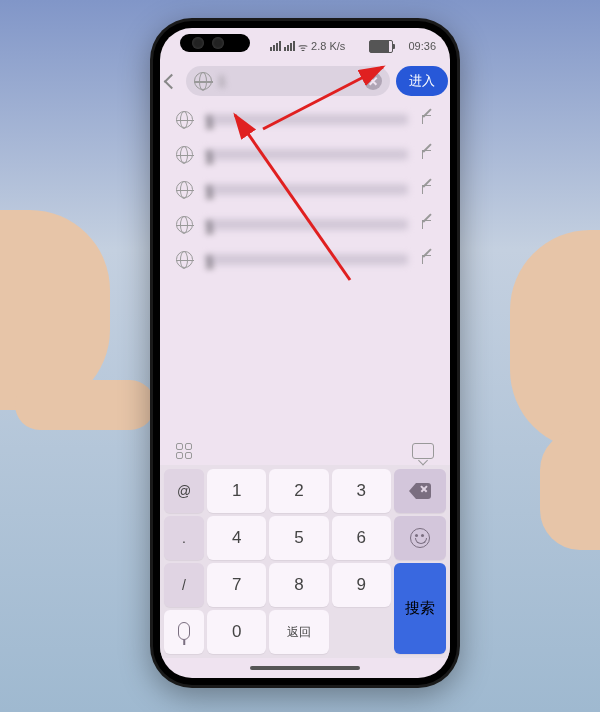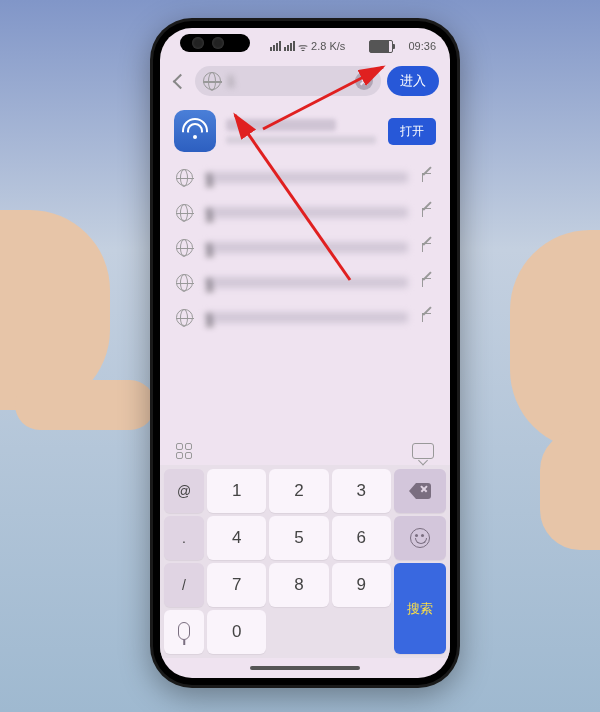--- a/index.html
+++ b/index.html
@@ -20,21 +20,21 @@
 .status-bar{height:28px;display:flex;align-items:center;justify-content:space-between;padding:4px 14px 0 110px;font-size:11px;color:#555}
 .sb-left{display:flex;align-items:center;gap:3px}
 .sb-right{display:flex;align-items:flex-start;gap:15px}
 .sig{display:inline-flex;align-items:flex-end;gap:1px}
 .sig i{width:2px;background:#555;display:inline-block}
 .sig i:nth-child(1){height:4px}.sig i:nth-child(2){height:6px}.sig i:nth-child(3){height:8px}.sig i:nth-child(4){height:10px}
 .bat{width:22px;height:11px;border:1px solid #555;border-radius:2px;position:relative}
 .bat::after{content:"";position:absolute;right:-3px;top:3px;width:2px;height:5px;background:#555;border-radius:0 1px 1px 0}
 .bat i{display:block;height:100%;width:85%;background:#555}
 
-.search-row{display:flex;align-items:center;gap:6px;padding:6px 11px}
+.search-row{display:flex;align-items:center;gap:6px;padding:6px 2px}
 .back{width:18px;height:18px;position:relative}
 .back::before{content:"";position:absolute;left:4px;top:4px;width:9px;height:9px;border-left:2px solid #888;border-bottom:2px solid #888;transform:rotate(45deg)}
 .search-pill{flex:1;height:30px;background:#dcd2e0;border-radius:16px;display:flex;align-items:center;padding:0 8px;gap:6px}
 .globe{width:16px;height:16px;border:1.5px solid #999;border-radius:50%;position:relative;flex-shrink:0}
 .globe::before{content:"";position:absolute;left:-1.5px;right:-1.5px;top:50%;height:1.5px;background:#999}
 .globe::after{content:"";position:absolute;top:-1.5px;bottom:-1.5px;left:50%;width:6px;border:1.5px solid #999;border-radius:50%;margin-left:-4.5px}
 .search-val{flex:1;color:#666;font-size:14px;filter:blur(3px)}
 .clear{width:18px;height:18px;background:#b0a5b5;border-radius:50%;position:relative}
 .clear::before,.clear::after{content:"";position:absolute;left:50%;top:50%;width:10px;height:1.5px;background:#efe3f0;transform-origin:center}
 .clear::before{transform:translate(-50%,-50%) rotate(45deg)}
@@ -66,21 +66,21 @@
 .grid-ico{width:16px;height:16px;display:grid;grid-template-columns:1fr 1fr;grid-template-rows:1fr 1fr;gap:2px}
 .grid-ico i{border:1.2px solid #999;border-radius:2px}
 .hide-kb{width:20px;height:14px;border:1.2px solid #999;border-radius:3px;position:relative}
 .hide-kb::after{content:"";position:absolute;left:50%;bottom:-6px;width:6px;height:6px;border-right:1.2px solid #999;border-bottom:1.2px solid #999;transform:translateX(-50%) rotate(45deg)}
 
 .keyboard{background:#e8dfe9;padding:4px;display:grid;grid-template-columns:40px 1fr 1fr 1fr 52px;grid-template-rows:repeat(4,44px);gap:3px}
 .key{background:#faf4fb;border-radius:6px;display:flex;align-items:center;justify-content:center;font-size:17px;color:#444;box-shadow:0 1px 1px rgba(0,0,0,.06)}
 .key.side{background:#e0d4e3;font-size:14px}
 .key.back-k{background:#d3c6db}
 .key.smile{background:#d3c6db}
-.key.search{background:#3968e0;color:#fde047;font-size:13px;grid-row:span 2}
+.key.search{background:#3968e0;color:#000000;font-size:15px;grid-row:span 2}
 .key.sym{font-size:12px}
 .key.mic{font-size:12px}
 .backsp{width:22px;height:16px;position:relative}
 .backsp::before{content:"";position:absolute;left:0;top:0;width:0;height:0;border-top:8px solid transparent;border-bottom:8px solid transparent;border-right:7px solid #7a6e80}
 .backsp::after{content:"";position:absolute;left:7px;top:0;width:15px;height:16px;background:#7a6e80;border-radius:0 3px 3px 0}
 .backsp i{position:absolute;left:11px;top:5px;width:8px;height:1.5px;background:#e0d4e3;z-index:1}
 .backsp i:first-child{transform:rotate(45deg)}
 .backsp i:last-child{transform:rotate(-45deg)}
 .smile-ico{width:18px;height:18px;border:1.8px solid #7a6e80;border-radius:50%;position:relative}
 .smile-ico::before{content:"";position:absolute;left:4px;top:5px;width:3px;height:3px;background:#7a6e80;border-radius:50%;box-shadow:6px 0 #7a6e80}
@@ -141,32 +141,20 @@
       <div class="search-row">
         <div class="back"></div>
         <div class="search-pill">
           <span class="globe"></span>
           <span class="search-val">1</span>
           <span class="clear"></span>
         </div>
         <div class="enter-btn">进入</div>
       </div>
 
-      <div class="app-row">
-        <div class="app-icon">
-            <span class="wifi">
-              <i></i>
-            </span>
-          </div>
-        <div class="app-text">
-          <div class="app-name"></div>
-          <div class="app-sub"></div>
-        </div>
-        <div class="open-btn">打开</div>
-      </div>
 
       <div class="sug-list">
         <div class="sug">
             <span class="globe"></span>
             <span class="sug-text">1</span>
             <span class="sug-arrow"></span>
           </div>
         <div class="sug">
             <span class="globe"></span>
             <span class="sug-text">1</span>
@@ -224,20 +212,21 @@
         <div class="key side">/</div>
         <div class="key">7</div>
         <div class="key">8</div>
         <div class="key">9</div>
         <div class="key search">搜索</div>
 
         <div class="key mic">
             <span class="mic-ico"></span>
           </div>
         <div class="key">0</div>
+        <div class="key sym">返回</div>
       </div>
 
       <div class="nav-bar">
           <i></i>
         </div>
     </div>
   </div>
 
   <div class="arrow" style="left:243px;top:59px">
     <svg width="160" height="80">

